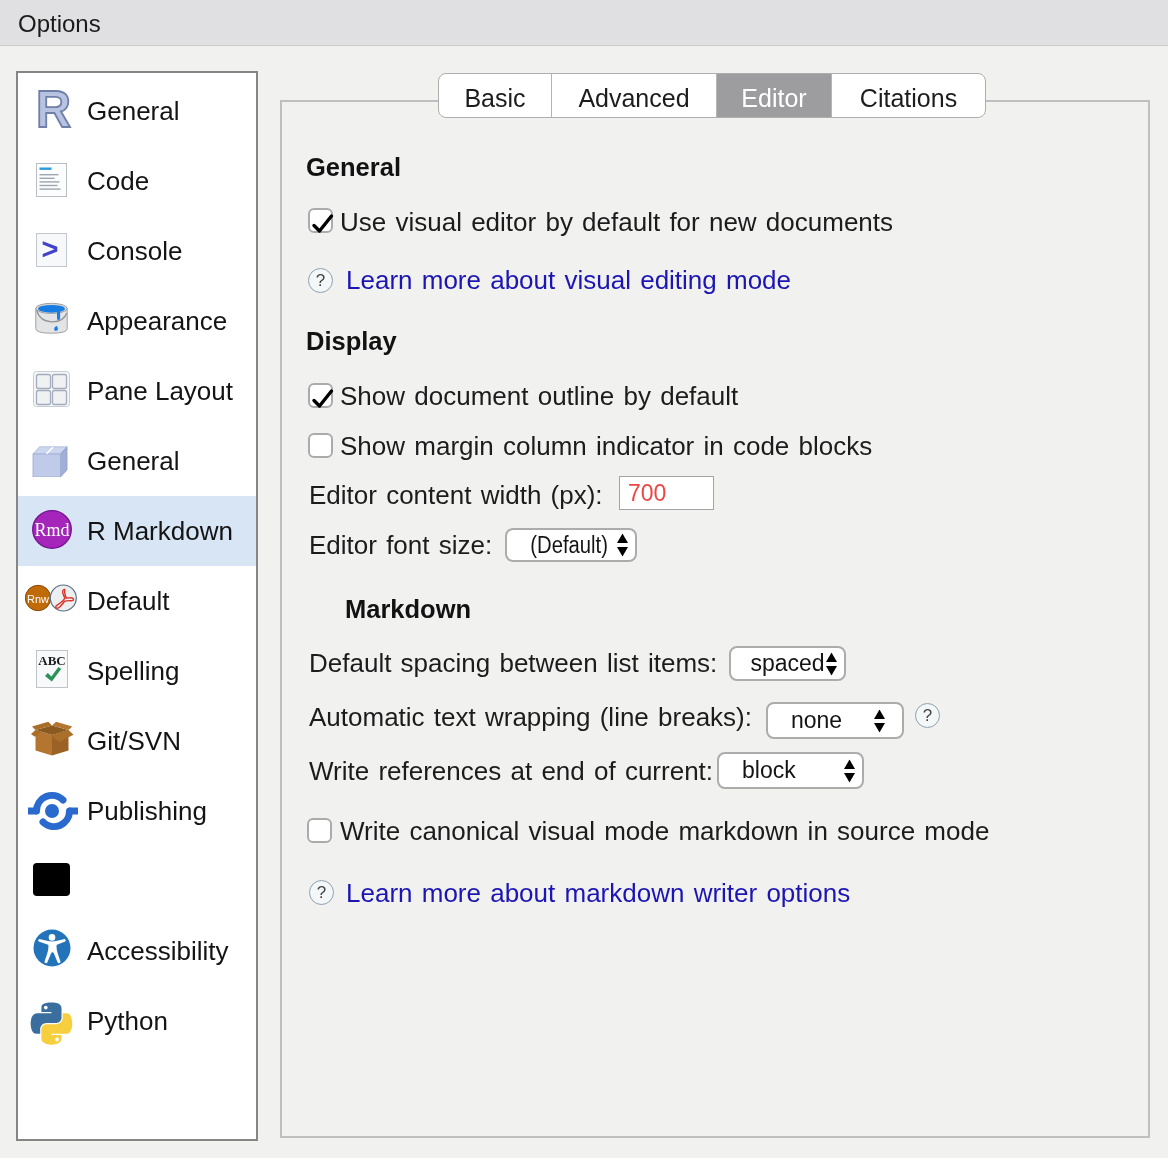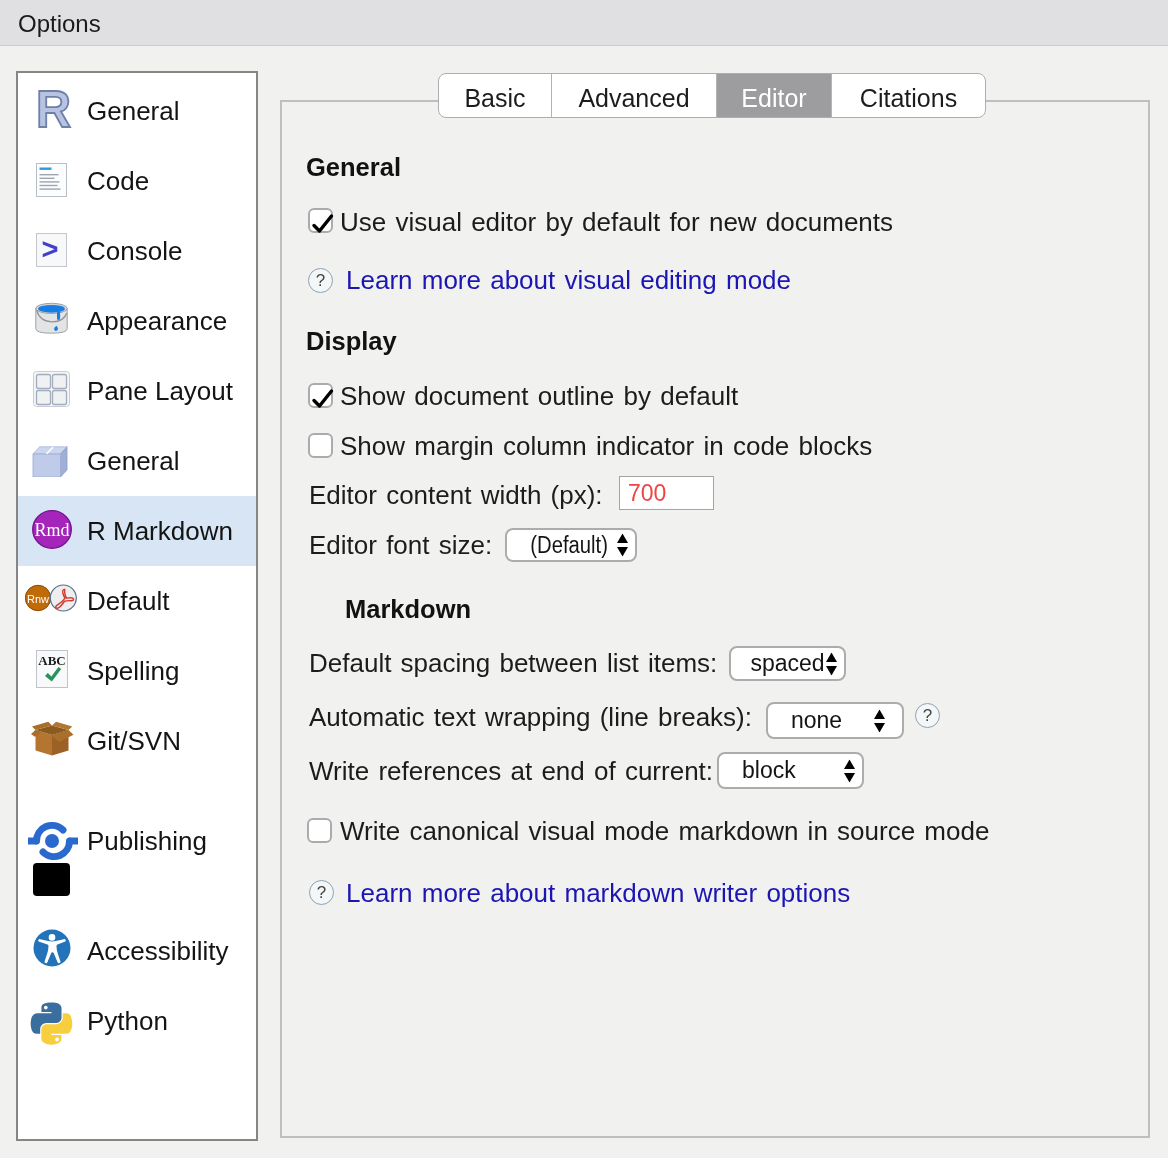--- a/index.html
+++ b/index.html
@@ -133,21 +133,21 @@
           <polygon points="5.5,11 22,16 22,36.5 5.5,31.5" fill="#b3752f"></polygon>
           <polygon points="22,16 38.5,11 38.5,31.5 22,36.5" fill="#9c6225"></polygon>
           <polygon points="5.5,11 22,6.5 38.5,11 22,16" fill="#8a5a20"></polygon>
           <polygon points="5.5,11 1,15 4.8,17.8 11.5,13.2" fill="#a96e2a"></polygon>
           <polygon points="5.5,11 22,6.5 18.3,2.8 2,7.4" fill="#a96e2a"></polygon>
           <polygon points="22,6.5 38.5,11 42.3,7.4 26,2.8" fill="#b3752f"></polygon>
           <polygon points="38.5,11 43.5,15.8 29,23 21.3,16.6" fill="#aa6f2b"></polygon>
         </svg></div>
     <div class="lbl">Git/SVN</div>
   </div>
-  <div class="sitem" style="top:733px;">
+  <div class="sitem" style="top:703px;">
     <div class="ico" style="left:10px;top:15px;"><svg width="50" height="40" viewBox="0 0 50 40">
           <circle cx="24" cy="20" r="7" fill="#2a6ace"></circle>
           <path d="M8.5 20 A 15.5 15.5 0 0 1 35 9" fill="none" stroke="#2a6ace" stroke-width="7" stroke-linecap="round"></path>
           <path d="M41.5 20 A 15.5 15.5 0 0 1 15 31" fill="none" stroke="#2a6ace" stroke-width="7" stroke-linecap="round"></path>
           <rect x="0" y="16.5" width="9" height="7" fill="#2a6ace"></rect>
           <rect x="41" y="16.5" width="9" height="7" fill="#2a6ace"></rect>
         </svg></div>
     <div class="lbl">Publishing</div>
   </div>
   <div class="sitem" style="top:773px;">

